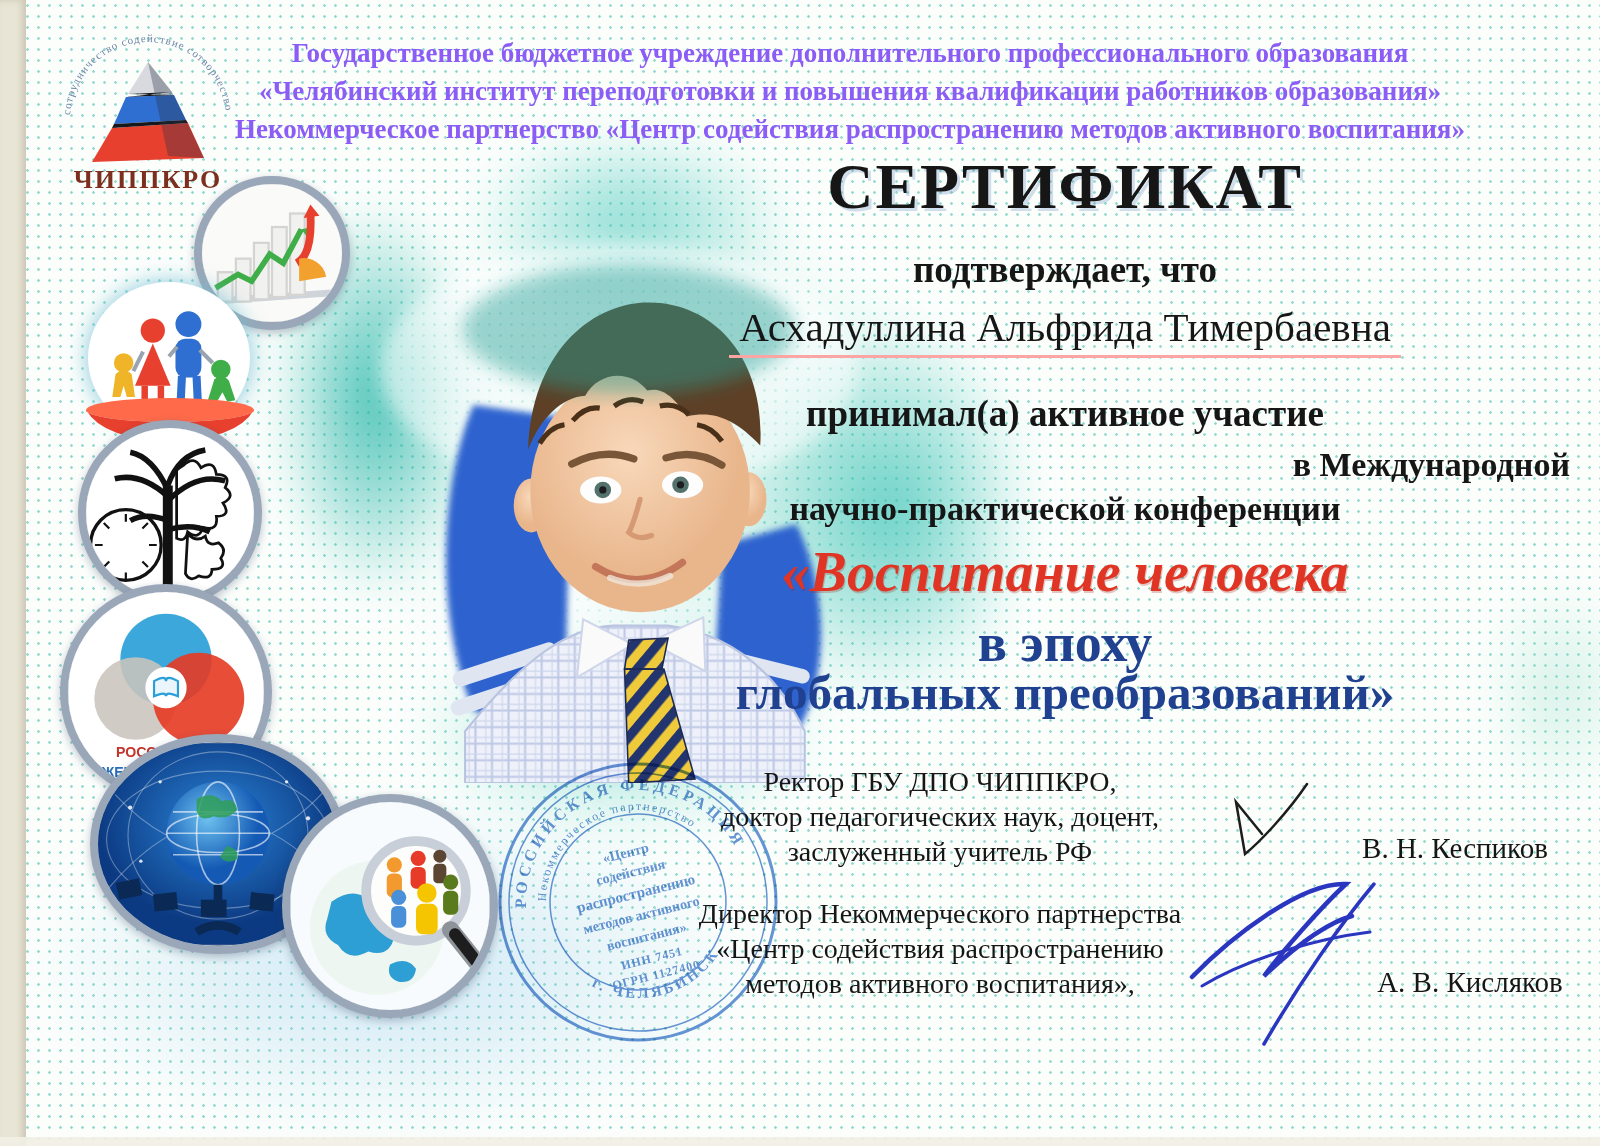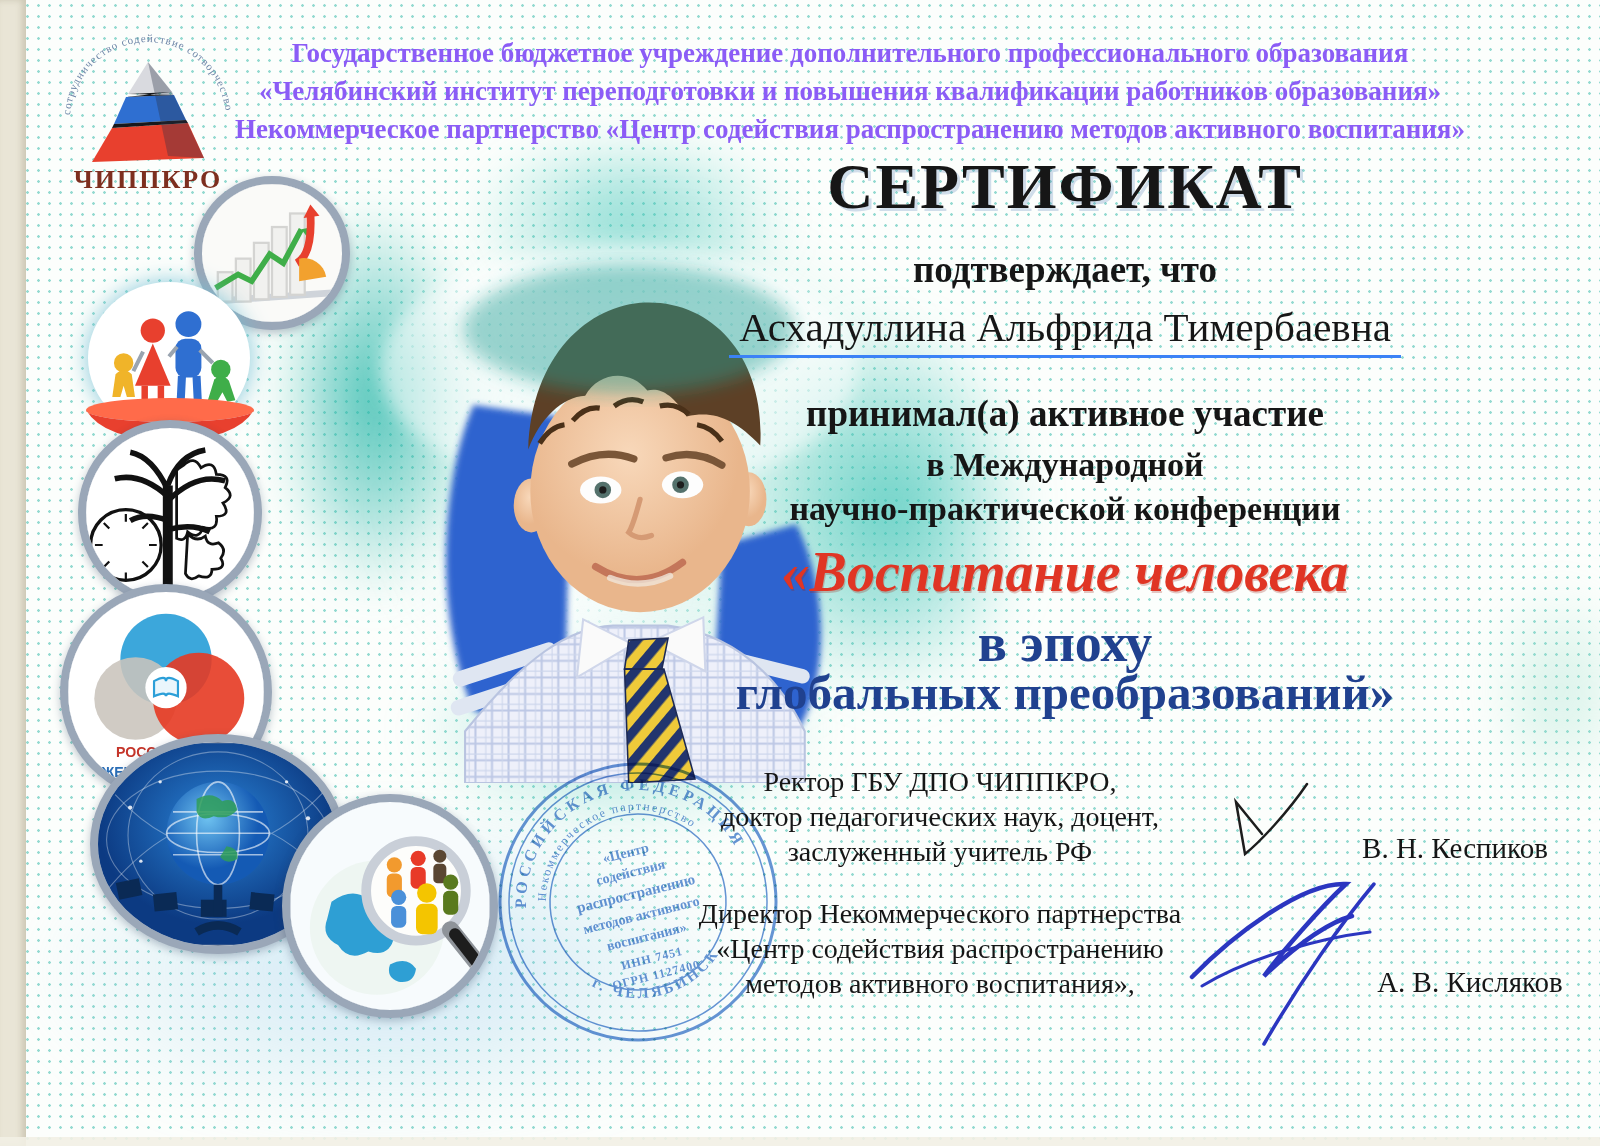--- a/index.html
+++ b/index.html
@@ -28,23 +28,23 @@
   .badge-soft{position:absolute;z-index:2;border-radius:50%;overflow:hidden;background:#fff;
          box-shadow:0 0 22px rgba(110,190,210,.85);}
 
   .txt{position:absolute;z-index:4;color:#161616;}
   .center-col{left:560px;width:1010px;text-align:center;}
   .org{left:130px;top:34px;width:1440px;text-align:center;font-size:27px;font-weight:600;line-height:38px;color:#8b5cf6;}
   .cert-title{top:128px;font-size:64px;font-weight:800;letter-spacing:2px;
               text-shadow:3px 3px 0 rgba(95,135,185,.28);margin-top:22px;}
   .confirms{top:248px;font-size:37px;font-weight:700;}
   .recipient{top:303px;font-size:41px;font-weight:500;}
-  .recipient span{display:inline-block;border-bottom:3px solid #3b82f6;padding:0 10px 4px 10px;}
+  .recipient span{display:inline-block;border-bottom:3px solid #fca5a5;padding:0 10px 4px 10px;}
   .participation{top:392px;font-size:37px;font-weight:700;}
-  .event1{top:446px;font-size:34px;font-weight:600;}
+  .event1{top:446px;font-size:34px;font-weight:600;text-align:right;}
   .event2{top:490px;font-size:34px;font-weight:600;}
   .conf-red{top:540px;font-size:56px;font-weight:700;font-style:italic;color:#e03524;
             text-shadow:1px 2px 0 rgba(150,30,20,.25);}
   .conf-blue1{top:612px;font-size:54px;font-weight:700;color:#20418f;}
   .conf-blue2{top:664px;font-size:49px;font-weight:700;color:#20418f;}
   .sig-block{left:660px;width:560px;font-size:28px;line-height:35px;text-align:center;}
   .sb1{top:764px;}
   .sb2{top:896px;}
   .sig-name{width:320px;text-align:center;font-size:29px;}
   .sn1{left:1295px;top:832px;}

